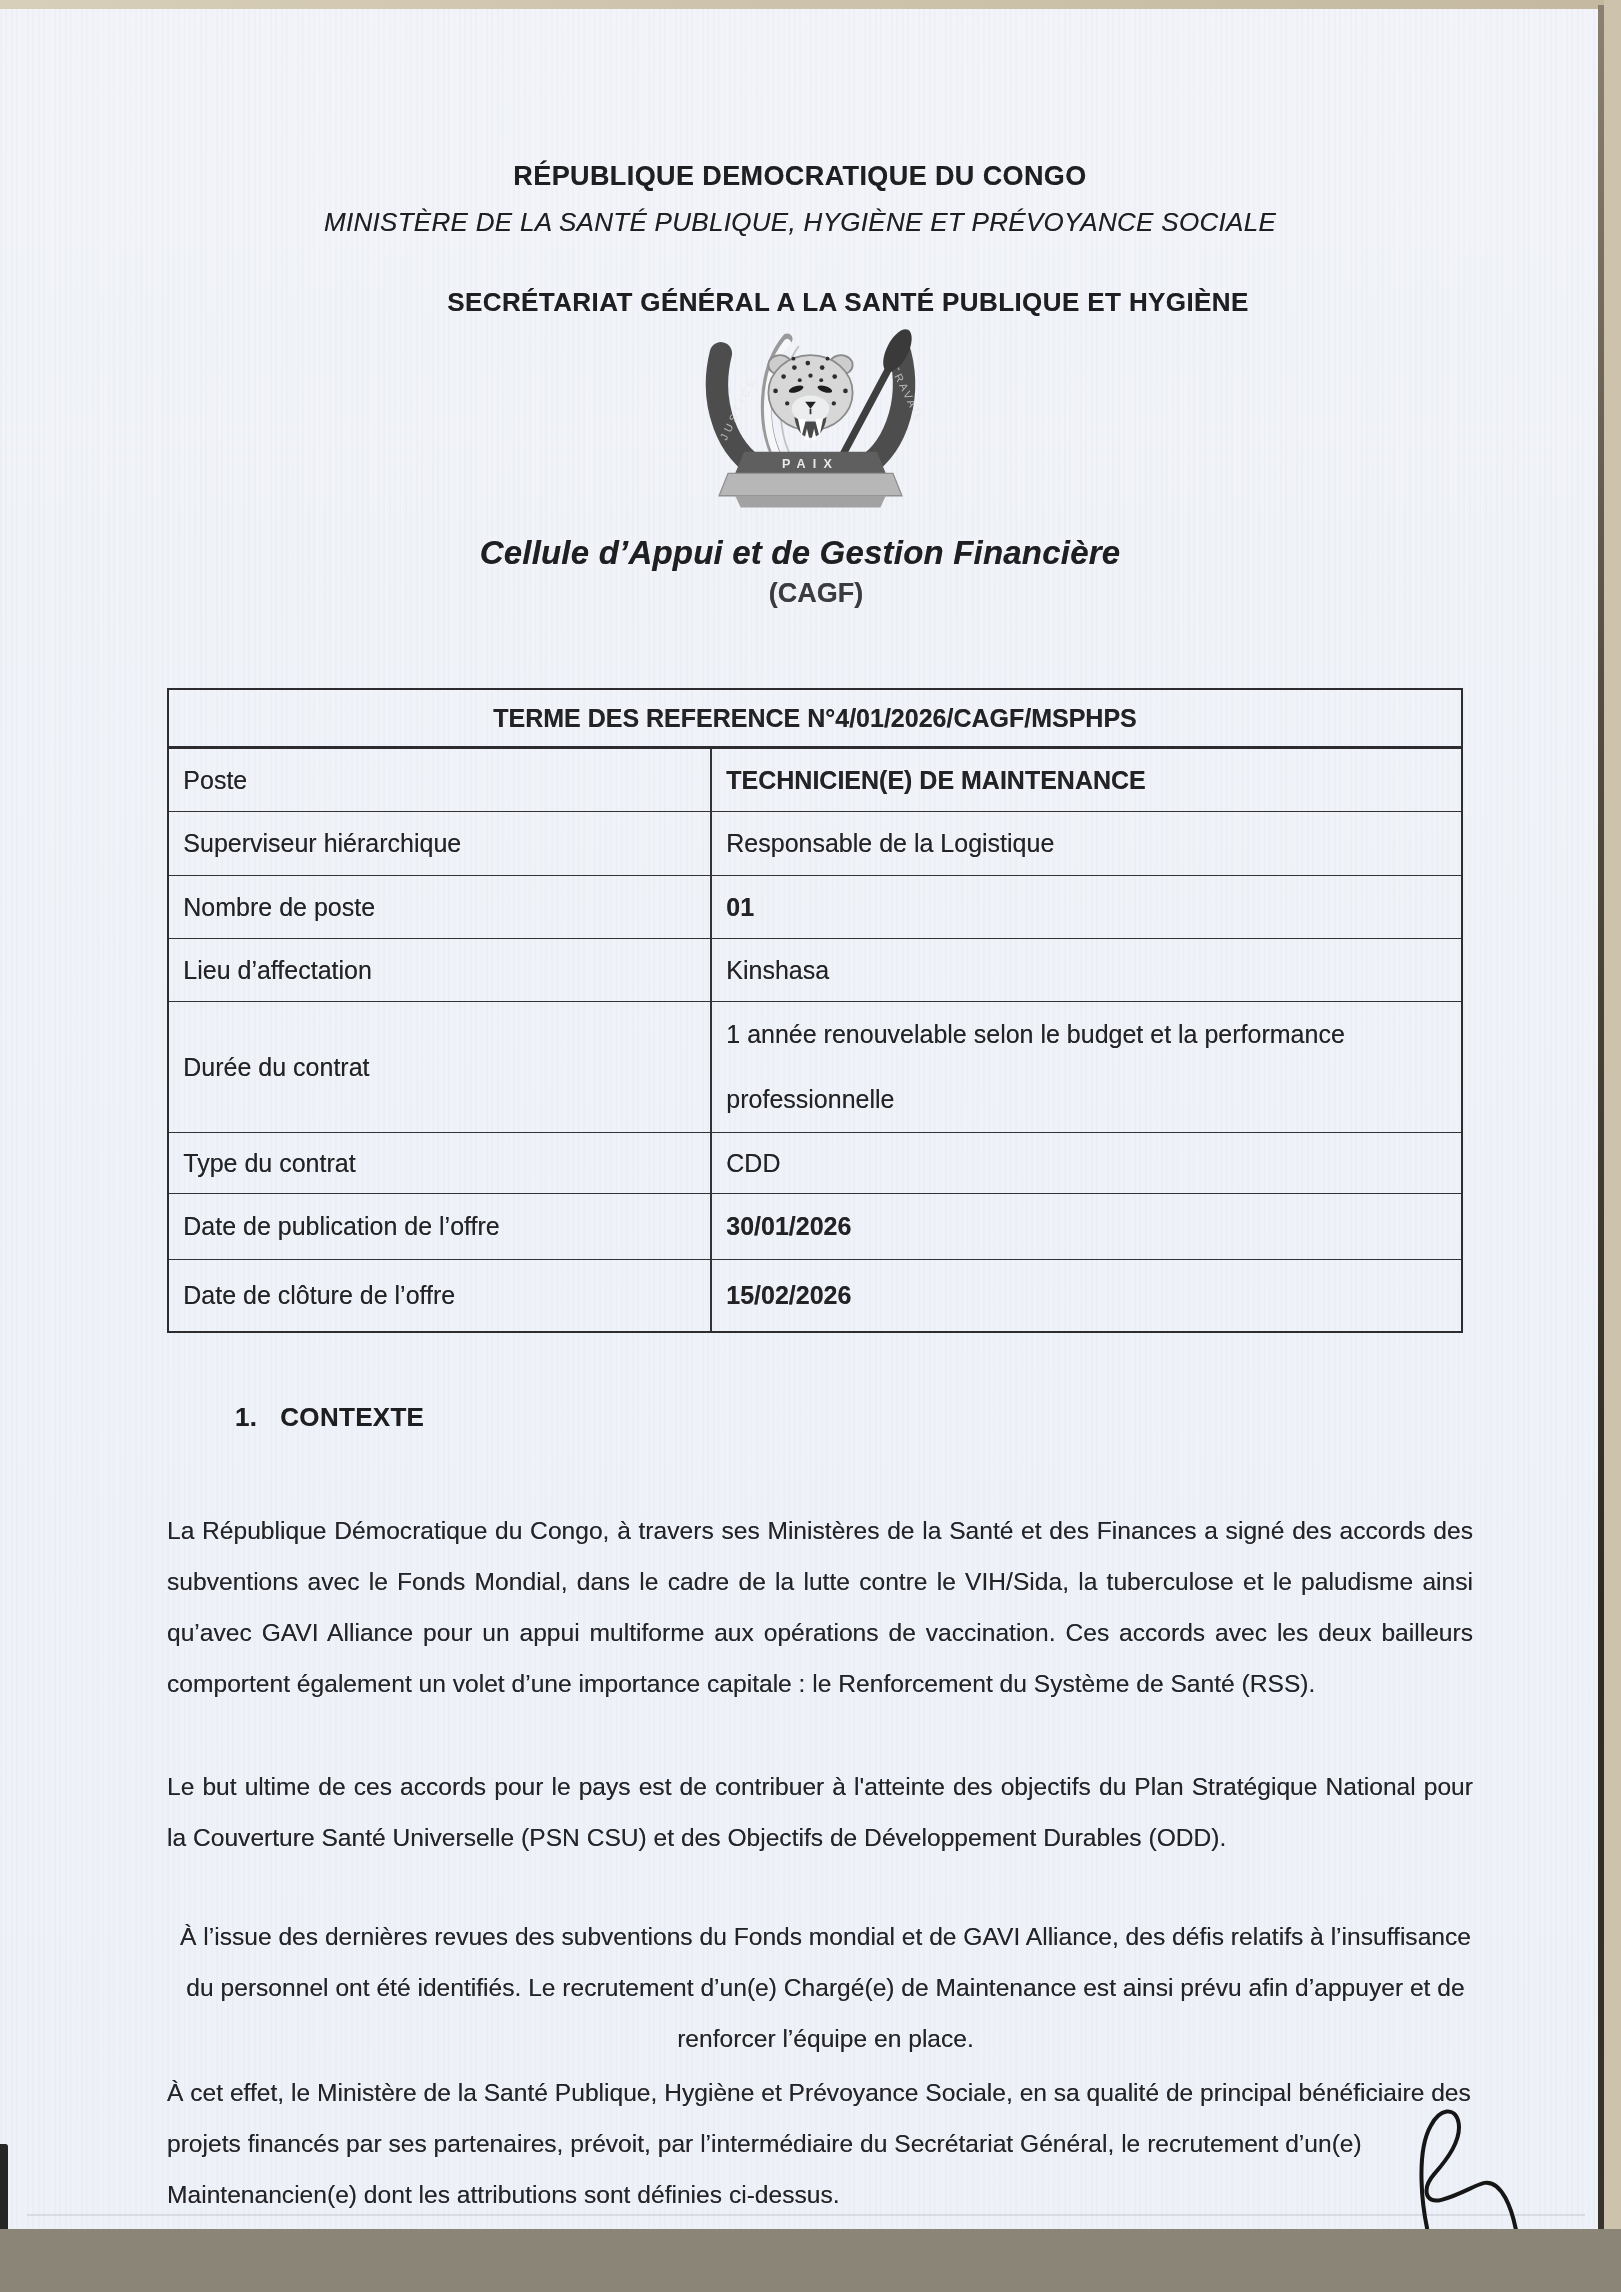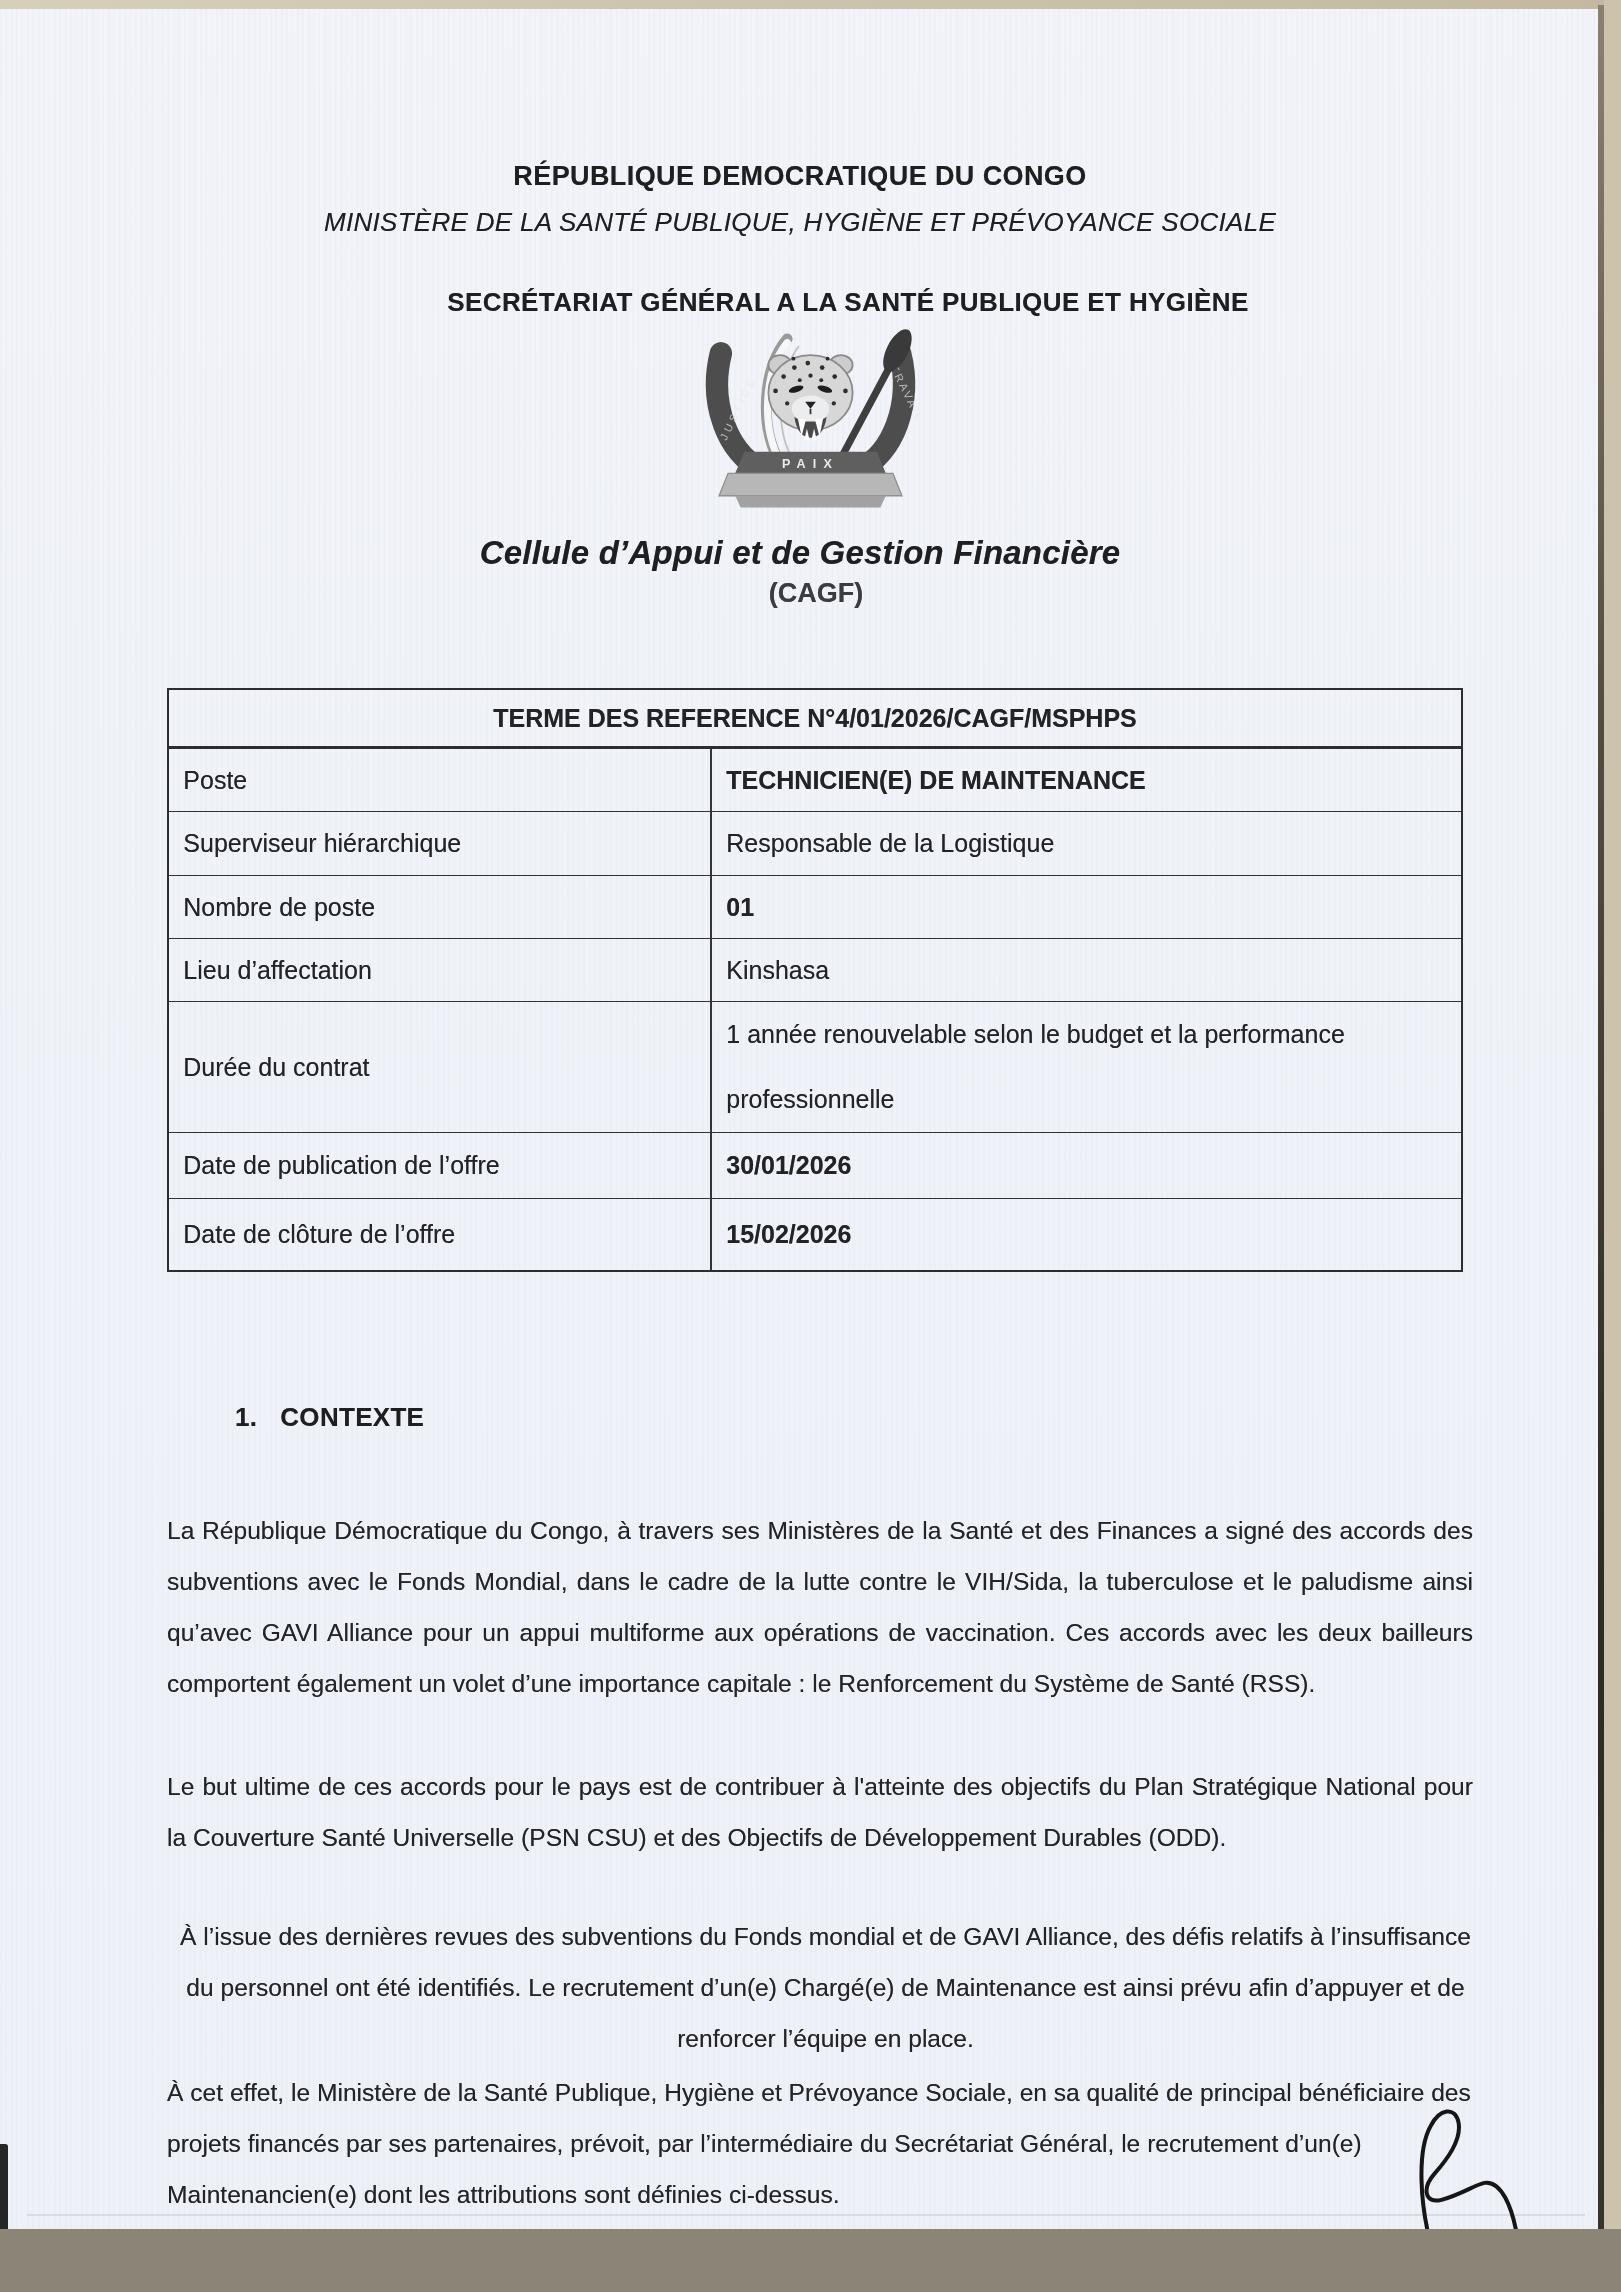--- a/index.html
+++ b/index.html
@@ -164,20 +164,24 @@
       <td class="val bold">01</td>
     </tr>
     <tr class="r4">
       <td class="lbl">Lieu d’affectation</td>
       <td class="val">Kinshasa</td>
     </tr>
     <tr class="r5">
       <td class="lbl" style="vertical-align:middle;">Durée du contrat</td>
       <td class="val cell-multi">1 année renouvelable selon le budget et la performance professionnelle</td>
     </tr>
+    <tr class="r6">
+      <td class="lbl">Type du contrat</td>
+      <td class="val">CDD</td>
+    </tr>
     <tr class="r7">
       <td class="lbl">Date de publication de l’offre</td>
       <td class="val bold">30/01/2026</td>
     </tr>
     <tr class="r8 last">
       <td class="lbl">Date de clôture de l’offre</td>
       <td class="val bold">15/02/2026</td>
     </tr>
   </tbody>
     </table>

